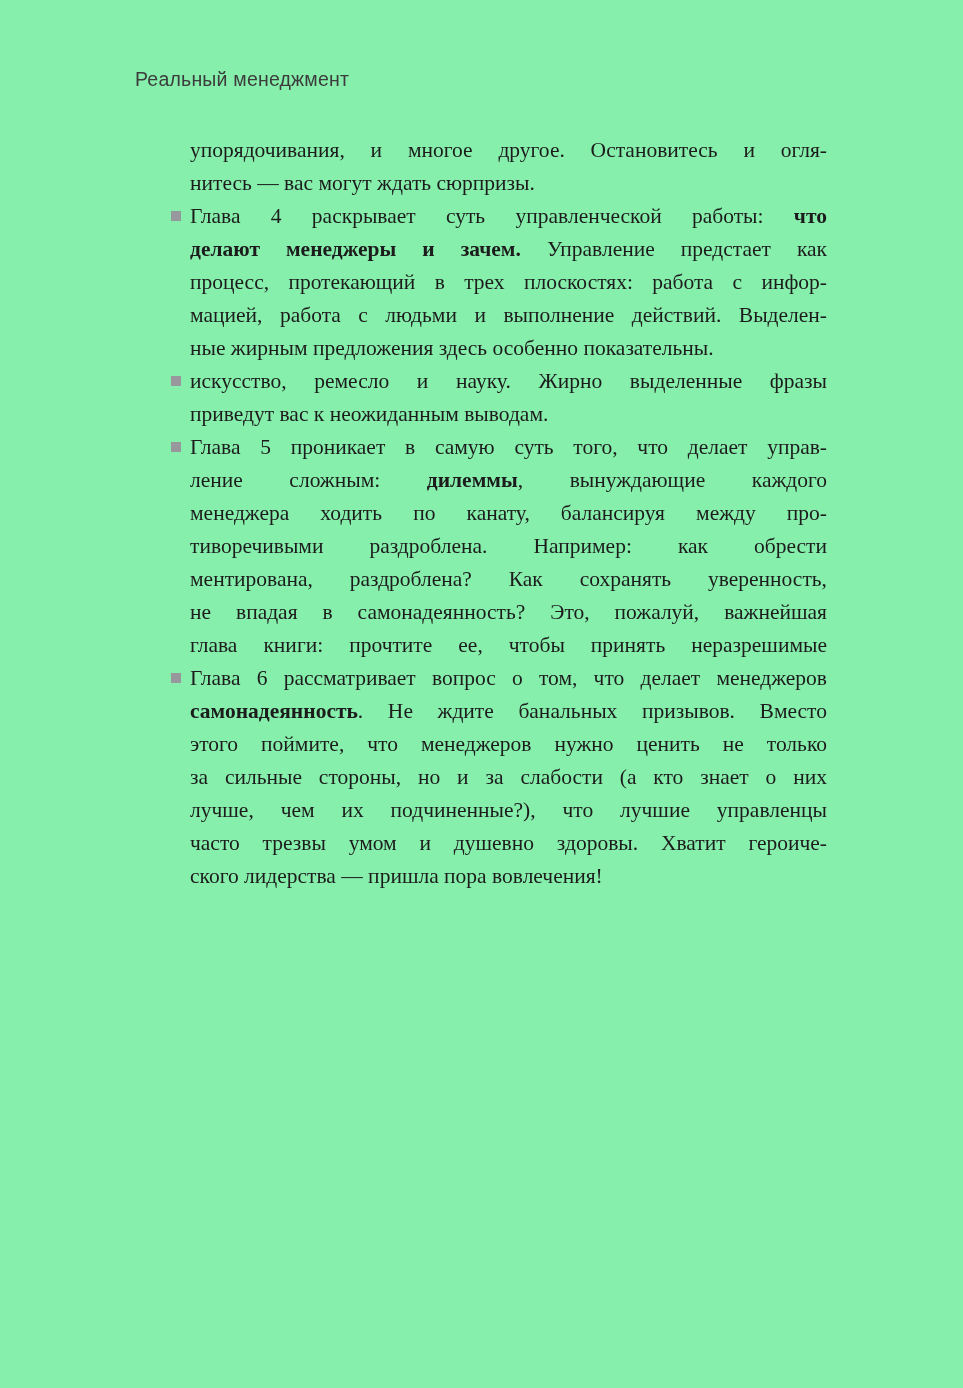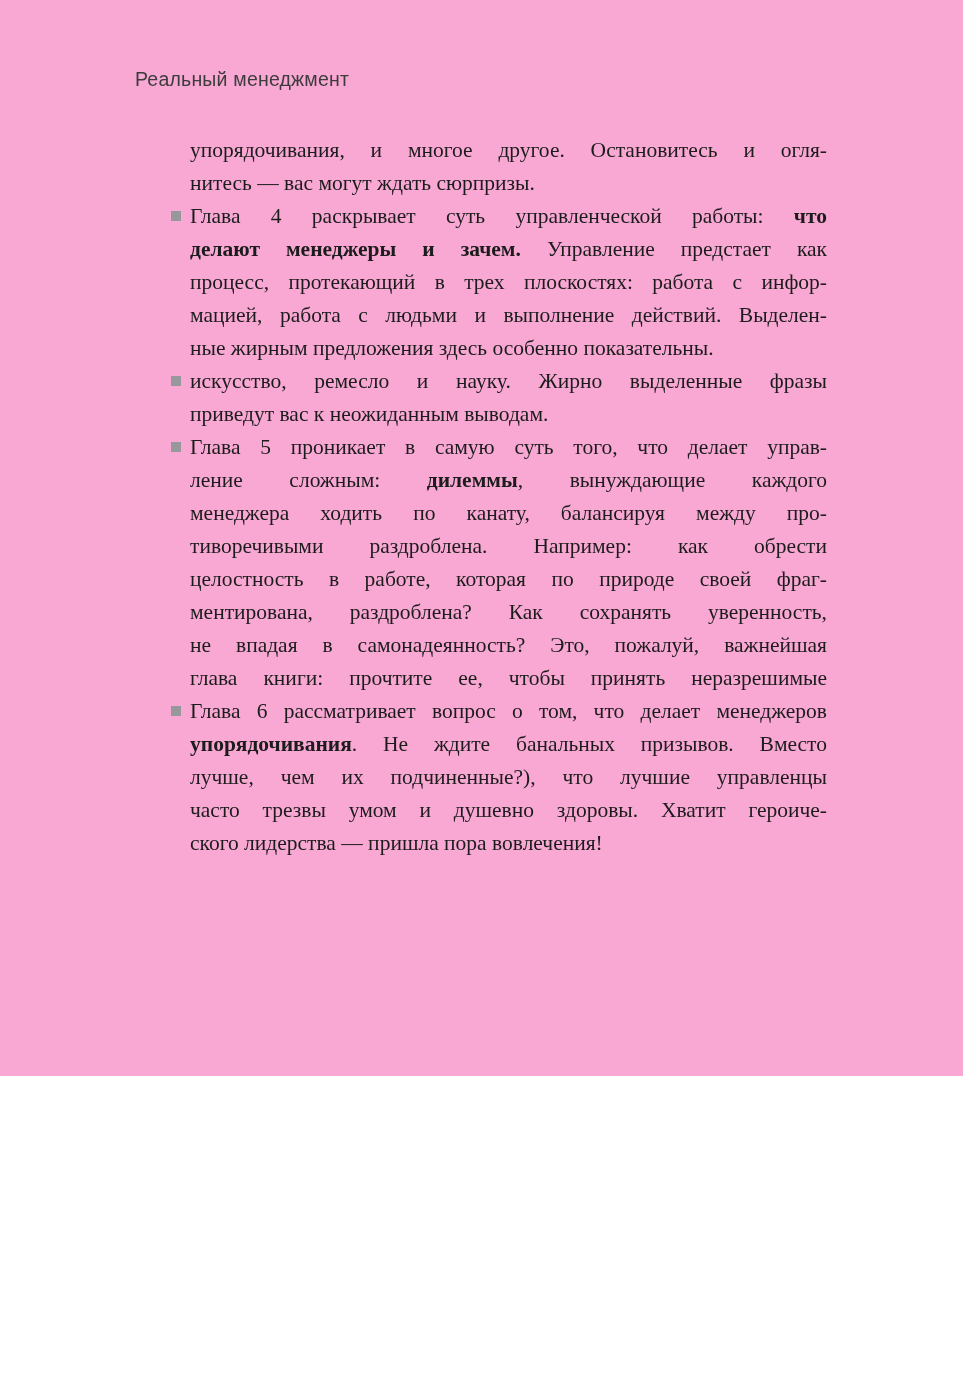--- a/index.html
+++ b/index.html
@@ -4,22 +4,22 @@
 <style>
   html, body { margin: 0; padding: 0; }
   body {
     width: 963px; height: 1388px;
     background: #ffffff;
     font-family: "Liberation Serif", "DejaVu Serif", serif;
     -webkit-text-size-adjust: none;
   }
   .page {
     position: relative;
-    width: 963px; height: 1076px;
-    background: #f9a8d4;
+    width: 963px; height: 1388px;
+    background: #86efac;
     overflow: hidden;
     text-decoration: underline;
   }
   .running-header {
     position: absolute;
     left: 135px; top: 66px;
     font-family: "Liberation Sans", "DejaVu Sans", sans-serif;
     font-size: 19.5px;
     line-height: 26px;
     color: #3c3c3c;
@@ -79,27 +79,28 @@
         <span class="bullet"></span>
         <div class="line"><span>искусство, ремесло и науку. Жирно выделенные фразы</span></div>
         <div class="line last"><span>приведут вас к неожиданным выводам.</span></div>
       </div>
       <div class="para">
         <span class="bullet"></span>
         <div class="line"><span>Глава 5 проникает в самую суть того, что делает управ-</span></div>
         <div class="line"><span>ление сложным: </span><span class="bold">дилеммы</span><span>, вынуждающие каждого</span></div>
         <div class="line"><span>менеджера ходить по канату, балансируя между про-</span></div>
         <div class="line"><span>тиворечивыми раздроблена. Например: как обрести</span></div>
-        <div class="line"><span>целостность в работе, которая по природе своей фраг-</span></div>
         <div class="line"><span>ментирована, раздроблена? Как сохранять уверенность,</span></div>
         <div class="line"><span>не впадая в самонадеянность? Это, пожалуй, важнейшая</span></div>
         <div class="line"><span>глава книги: прочтите ее, чтобы принять неразрешимые</span></div>
       </div>
       <div class="para">
         <span class="bullet"></span>
         <div class="line"><span>Глава 6 рассматривает вопрос о том, что делает менеджеров</span></div>
-        <div class="line"><span class="bold">упорядочивания</span><span>. Не ждите банальных призывов. Вместо</span></div>
+        <div class="line"><span class="bold">самонадеянность</span><span>. Не ждите банальных призывов. Вместо</span></div>
+        <div class="line"><span>этого поймите, что менеджеров нужно ценить не только</span></div>
+        <div class="line"><span>за сильные стороны, но и за слабости (а кто знает о них</span></div>
         <div class="line"><span>лучше, чем их подчиненные?), что лучшие управленцы</span></div>
         <div class="line"><span>часто трезвы умом и душевно здоровы. Хватит героиче-</span></div>
         <div class="line last"><span>ского лидерства — пришла пора вовлечения!</span></div>
       </div>
     </div>
 </div>
 
 </body></html>

